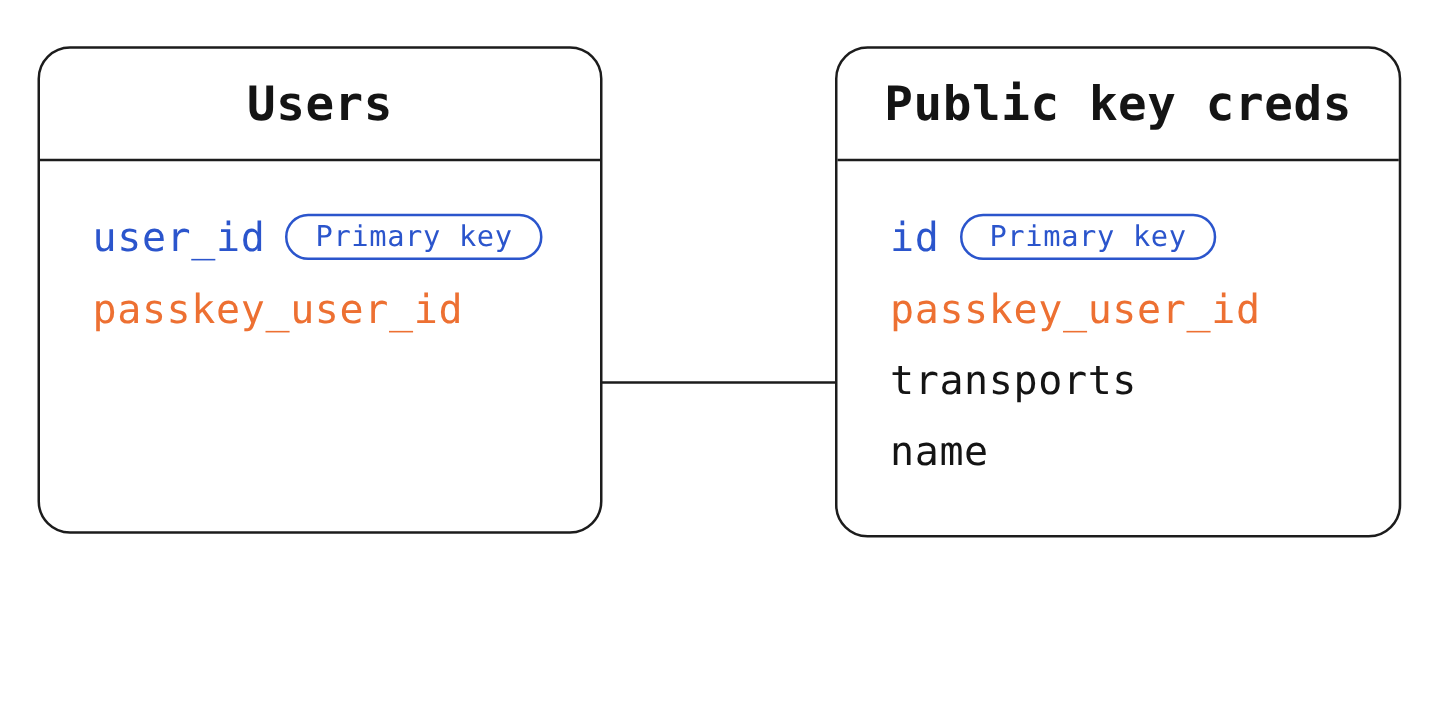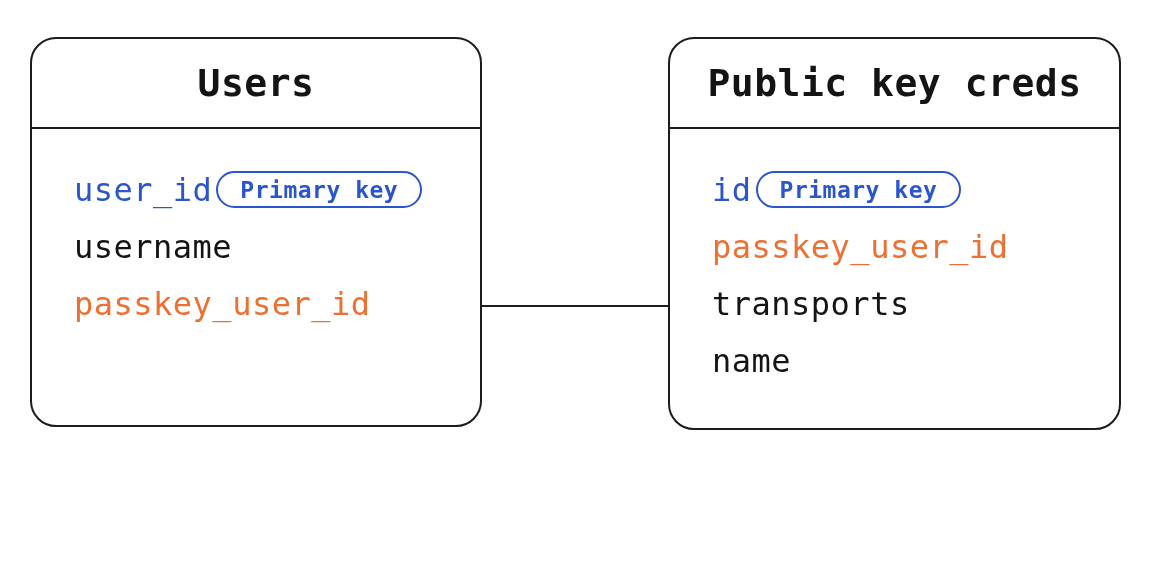--- a/index.html
+++ b/index.html
@@ -38,42 +38,42 @@
     letter-spacing:0.5px;
     white-space:nowrap;
   }
   .card-body{
     padding:32px 20px 10px 42px;
   }
   .field-row{
     height:57px;
     display:flex;
     align-items:center;
-    gap:4px;
+    gap:16px;
     white-space:nowrap;
   }
   .field-name{
     font-size:32px;
     letter-spacing:0.5px;
     color:var(--black);
   }
   .field-name.blue{color:var(--blue);}
   .field-name.orange{color:var(--orange);}
   .field-name.black{color:var(--black);}
   .badge{
     display:inline-flex;
     align-items:center;
     justify-content:center;
     height:37px;
     padding:0 22px;
     border:2px solid var(--blue);
     border-radius:999px;
     color:var(--blue);
     font-size:23px;
-    font-weight:bold;
+    font-weight:normal;
     letter-spacing:0.5px;
   }
   .connector{
     position:absolute;
     left:481px;
     top:305px;
     width:188px;
     height:2px;
     background:var(--border);
   }
@@ -84,23 +84,20 @@
 <div class="canvas">
 
   <div class="connector"></div>
 
   <div class="table-card card-users">
     <div class="card-header">Users</div>
     <div class="card-body">
         <div class="field-row">
           <span class="field-name blue">user_id</span>
           <span class="badge">Primary key</span>
-        </div>
-        <div class="field-row">
-          <span class="field-name black">username</span>
         </div>
         <div class="field-row">
           <span class="field-name orange">passkey_user_id</span>
         </div>
       </div>
   </div>
 
   <div class="table-card card-creds">
     <div class="card-header">Public key creds</div>
     <div class="card-body">

